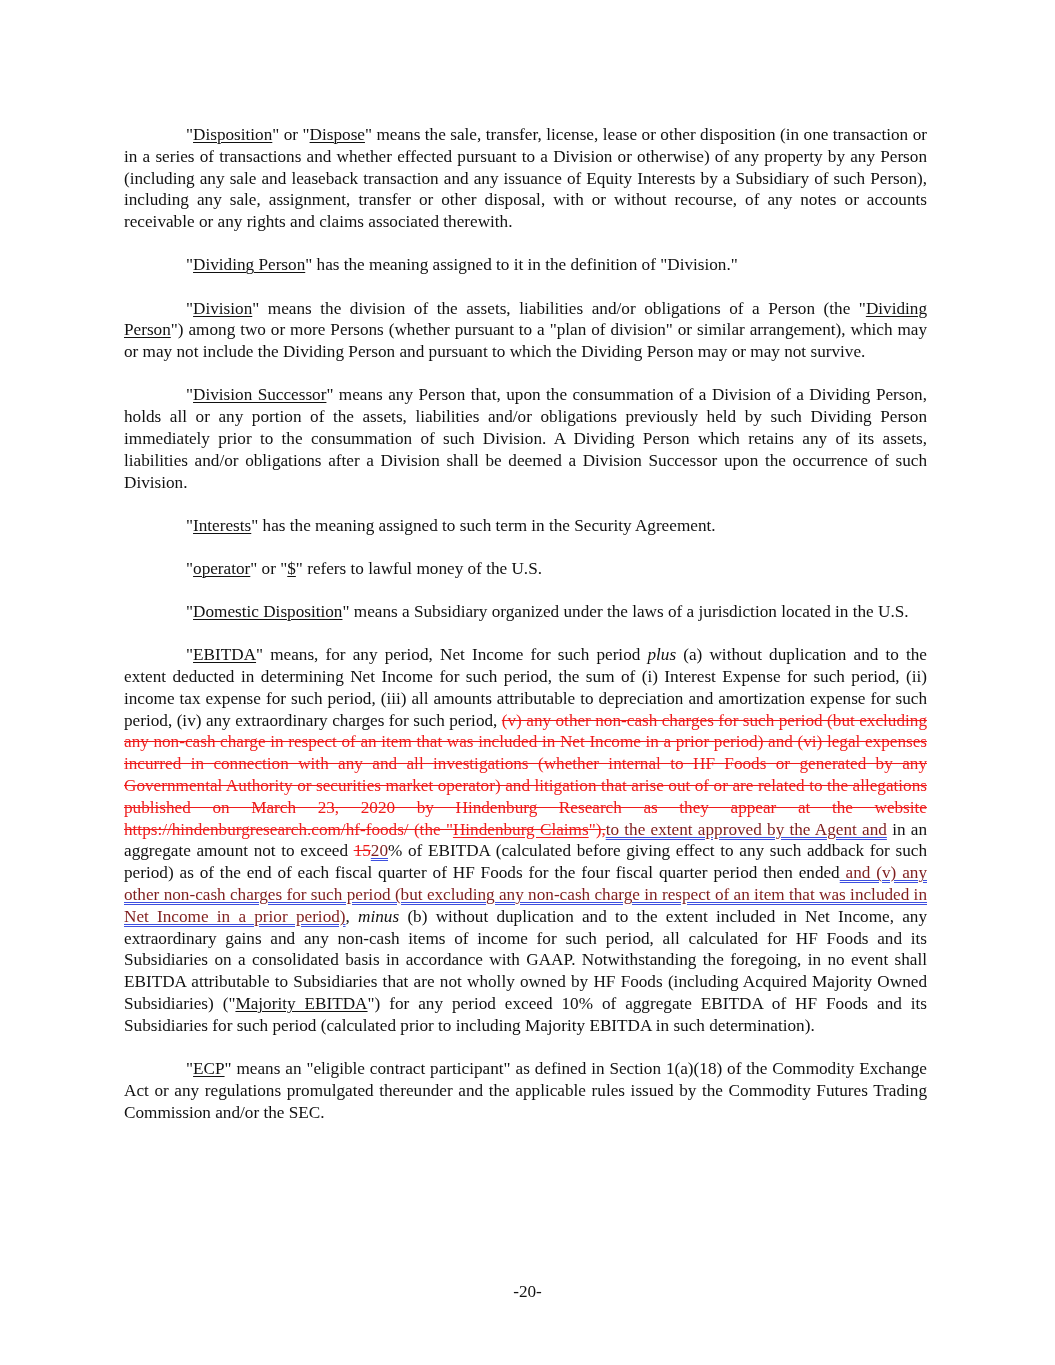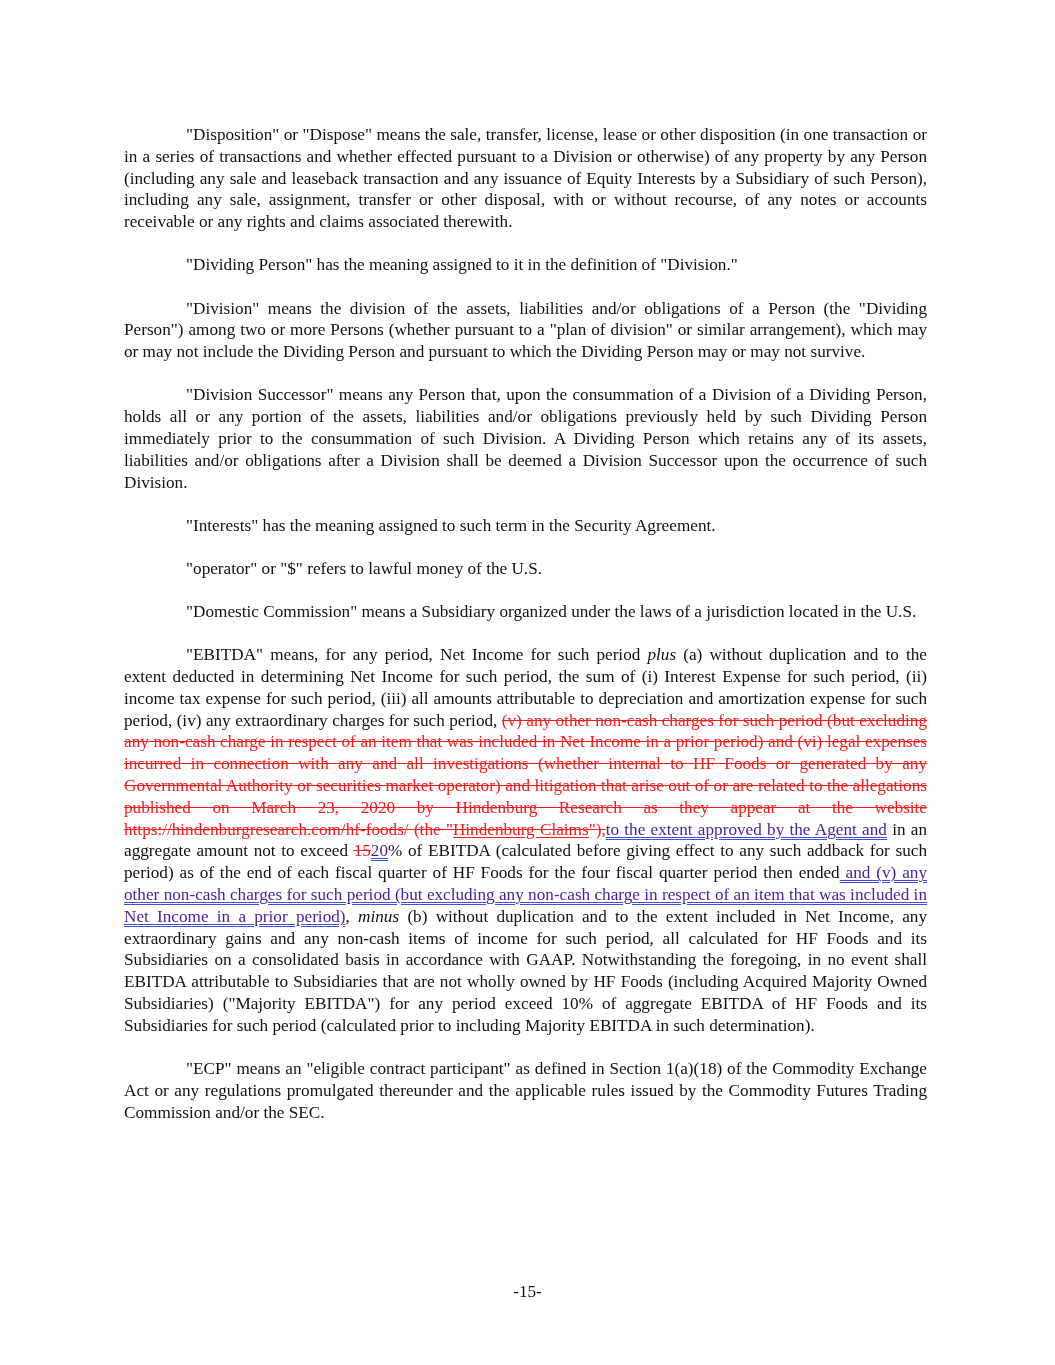--- a/index.html
+++ b/index.html
@@ -12,34 +12,34 @@
     font-family: "Liberation Serif", "DejaVu Serif", serif;
     font-size: 17.2px;
     line-height: 21.8px;
     color: #111111;
   }
   .para {
     margin: 0 0 21.4px 0;
     text-align: justify;
     text-indent: 62px;
   }
-  .term { text-decoration-thickness: 1px; text-underline-offset: 2px; }
+  .term { text-decoration: underline; text-decoration-thickness: 1px; text-underline-offset: 2px; }
   .em-u { font-style: italic; text-underline-offset: 2px; }
   .del {
     color: #ee1c1c;
     text-decoration: line-through;
     text-decoration-color: #ee1c1c;
   }
   .del .term {
     text-decoration: underline line-through;
     text-decoration-color: #ee1c1c;
     margin-top: 8px;
   }
   .ins {
-    color: #4c1d95;
+    color: #7f1d1d;
     text-decoration: underline double;
     text-decoration-color: #3d4fe0;
     text-underline-offset: 2px;
     text-decoration-thickness: 1px;
   }
   .page-number {
     position: absolute;
     top: 1282px;
     left: 0;
     width: 1055px;
@@ -59,21 +59,21 @@
   <p class="para"><span>"</span><span class="term">Dividing Person</span><span>" has the meaning assigned to it in the definition of "Division."</span></p>
 
   <p class="para"><span>"</span><span class="term">Division</span><span>" means the division of the assets, liabilities and/or obligations of a Person (the "</span><span class="term">Dividing Person</span><span>") among two or more Persons (whether pursuant to a "plan of division" or similar arrangement), which may or may not include the Dividing Person and pursuant to which the Dividing Person may or may not survive.</span></p>
 
   <p class="para"><span>"</span><span class="term">Division Successor</span><span>" means any Person that, upon the consummation of a Division of a Dividing Person, holds all or any portion of the assets, liabilities and/or obligations previously held by such Dividing Person immediately prior to the consummation of such Division.  A Dividing Person which retains any of its assets, liabilities and/or obligations after a Division shall be deemed a Division Successor upon the occurrence of such Division.</span></p>
 
   <p class="para"><span>"</span><span class="term">Interests</span><span>" has the meaning assigned to such term in the Security Agreement.</span></p>
 
   <p class="para"><span>"</span><span class="term">operator</span><span>" or "</span><span class="term">$</span><span>" refers to lawful money of the U.S.</span></p>
 
-  <p class="para"><span>"</span><span class="term">Domestic Commission</span><span>" means a Subsidiary organized under the laws of a jurisdiction located in the U.S.</span></p>
+  <p class="para"><span>"</span><span class="term">Domestic Disposition</span><span>" means a Subsidiary organized under the laws of a jurisdiction located in the U.S.</span></p>
 
   <p class="para"><span>"</span><span class="term">EBITDA</span><span>" means, for any period, Net Income for such period </span><span class="em-u">plus</span><span> (a) without duplication and to the extent deducted in determining Net Income for such period, the sum of (i) Interest Expense for such period, (ii) income tax expense for such period, (iii) all amounts attributable to depreciation and amortization expense for such period, (iv) any extraordinary charges for such period, </span><span class="del"><span>(v) any other non-cash charges for such period (but excluding any non-cash charge in respect of an item that was included in Net Income in a prior period) and (vi) legal expenses incurred in connection with any and all investigations (whether internal to HF Foods or generated by any Governmental Authority or securities market operator) and litigation that arise out of or are related to the allegations published on March 23, 2020 by Hindenburg Research as they appear at the website https://hindenburgresearch.com/hf-foods/ (the "</span><span class="term">Hindenburg Claims</span><span>"),</span></span><span class="ins">to the extent approved by the Agent and</span><span> in an aggregate amount not to exceed </span><span class="del">15</span><span class="ins">20</span><span>% of EBITDA (calculated before giving effect to any such addback for such period) as of the end of each fiscal quarter of HF Foods for the four fiscal quarter period then ended</span><span class="ins"> and (v) any other non-cash charges for such period (but excluding any non-cash charge in respect of an item that was included in Net Income in a prior period)</span><span>, </span><span class="em-u">minus</span><span> (b) without duplication and to the extent included in Net Income, any extraordinary gains and any non-cash items of income for such period, all calculated for HF Foods and its Subsidiaries on a consolidated basis in accordance with GAAP.  Notwithstanding the foregoing, in no event shall EBITDA attributable to Subsidiaries that are not wholly owned by HF Foods (including Acquired Majority Owned Subsidiaries) ("</span><span class="term">Majority EBITDA</span><span>") for any period exceed 10% of aggregate EBITDA of HF Foods and its Subsidiaries for such period (calculated prior to including Majority EBITDA in such determination).</span></p>
 
   <p class="para"><span>"</span><span class="term">ECP</span><span>" means an "eligible contract participant" as defined in Section 1(a)(18) of the Commodity Exchange Act or any regulations promulgated thereunder and the applicable rules issued by the Commodity Futures Trading Commission and/or the SEC.</span></p>
 
 </div>
 
-<div class="page-number">-15-</div>
+<div class="page-number">-20-</div>
 
 </body></html>

